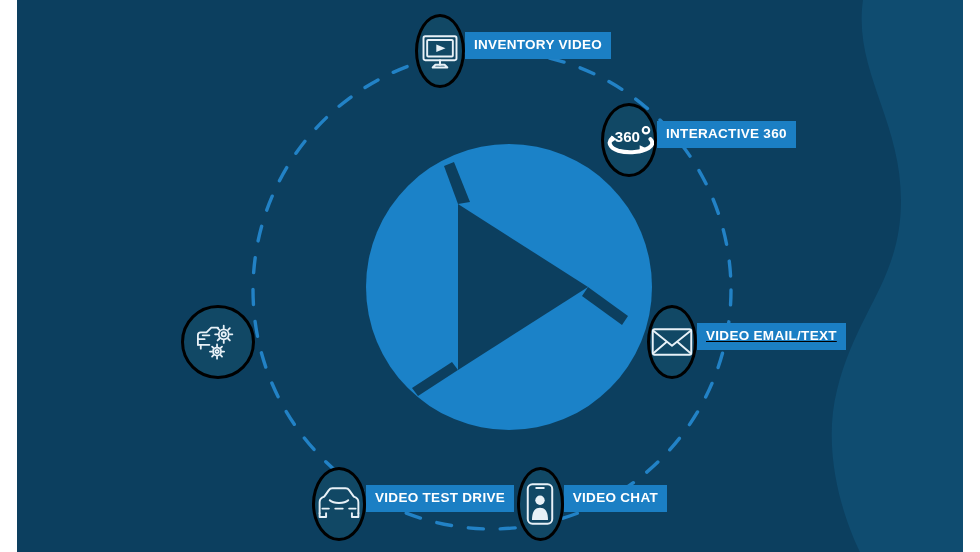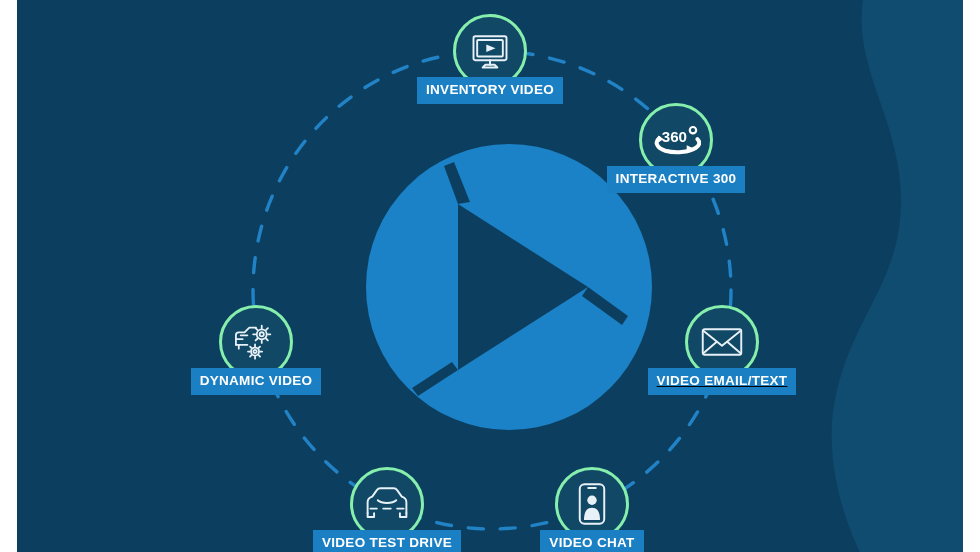--- a/index.html
+++ b/index.html
@@ -53,30 +53,30 @@
     top: 144px;
     width: 286px;
     height: 286px;
   }
   
   .node {
     position: absolute;
     width: 150px;
     margin-left: -75px;
     display: flex;
-    flex-direction: column;
+    flex-direction: row;
     align-items: center;
   }
   .node-circle {
     position: relative;
     width: 74px;
     height: 74px;
     border-radius: 50%;
     background: #114865;
-    border: 3px solid #86efac;
+    border: 3px solid #000000;
     box-sizing: border-box;
     display: flex;
     align-items: center;
     justify-content: center;
     z-index: 2;
   }
   .node-circle svg { display: block; }
   .node-label {
     margin-top: -11px;
     background: #1b7fc4;
@@ -140,21 +140,21 @@
         <span>
           <svg width="50" height="44" viewBox="0 0 56 48" fill="none">
             <path d="M9 22 C4 26 6 33 16 36 C27 39 42 38 50 33 C55 30 55 26 52 23" stroke="#ffffff" stroke-width="4.5" fill="none" stroke-linecap="round"></path>
             <path d="M40 30 L50 34.5 L40 39 Z" fill="#ffffff"></path>
             <path d="M8 19 L14 23 L8 27 Z" fill="#ffffff"></path>
             <text x="12" y="26" font-family="Liberation Sans, sans-serif" font-size="17" font-weight="bold" fill="#ffffff">360</text>
             <circle cx="47" cy="13" r="3.6" stroke="#ffffff" stroke-width="2.4" fill="none"></circle>
           </svg>
         </span>
       </div>
-      <div class="node-label">INTERACTIVE 300</div>
+      <div class="node-label">INTERACTIVE 360</div>
     </div>
 
     <div class="node" style="left:705px; top:305px;text-decoration:underline;">
       <div class="node-circle">
         <span>
           <svg width="44" height="36" viewBox="0 0 48 38" fill="none" stroke="#e8f1f7" stroke-width="2.1" stroke-linecap="round" stroke-linejoin="round">
             <rect x="3" y="5" width="42" height="28" rx="2"></rect>
             <path d="M4 7 L24 23 L44 7"></path>
             <path d="M4 31 L18 19"></path>
             <path d="M44 31 L30 19"></path>
@@ -214,18 +214,17 @@
             <g transform="translate(24,33)">
               <circle cx="0" cy="0" r="4.2"></circle>
               <circle cx="0" cy="0" r="1.7"></circle>
               <path d="M0,-7.4 L0,-5.4 M0,7.4 L0,5.4 M-7.4,0 L-5.4,0 M7.4,0 L5.4,0
                        M-5.2,-5.2 L-3.8,-3.8 M5.2,5.2 L3.8,3.8
                        M5.2,-5.2 L3.8,-3.8 M-5.2,5.2 L-3.8,3.8"></path>
             </g>
           </svg>
         </span>
       </div>
-      <div class="node-label">DYNAMIC VIDEO</div>
     </div>
 
 
   </div>
 </div>
 
 </body></html>

